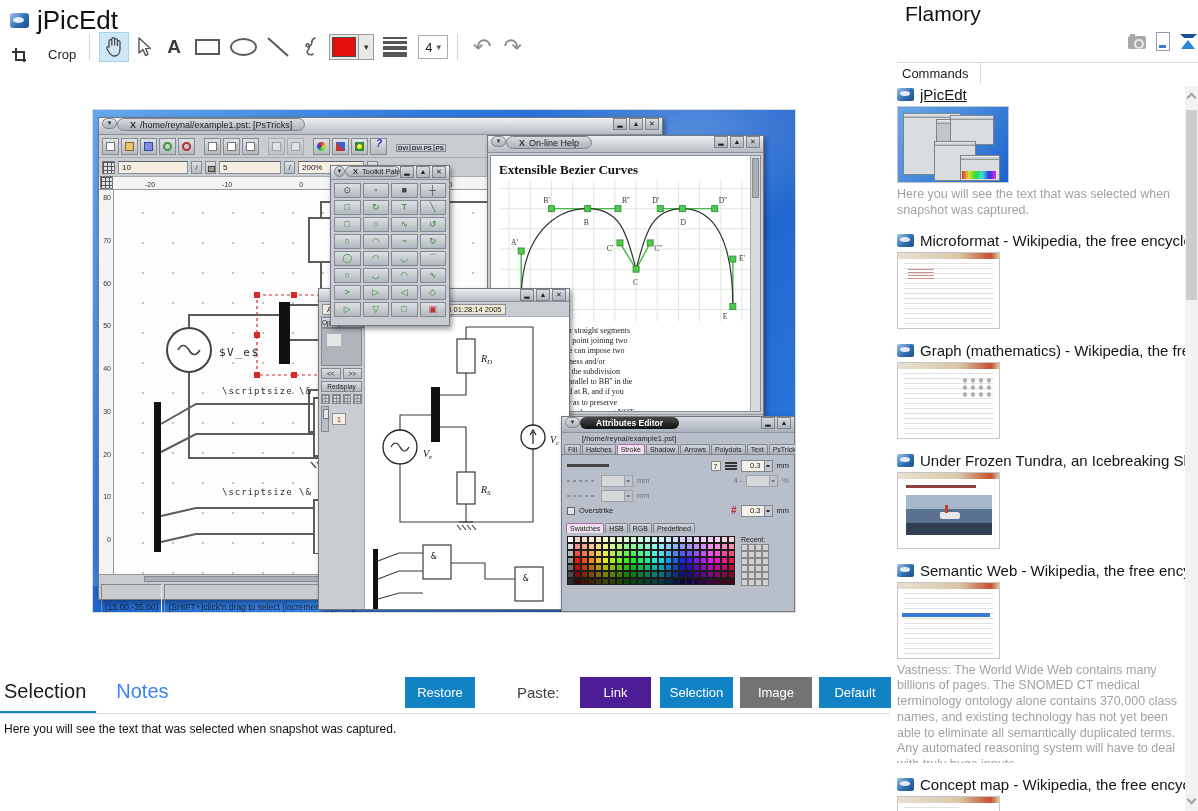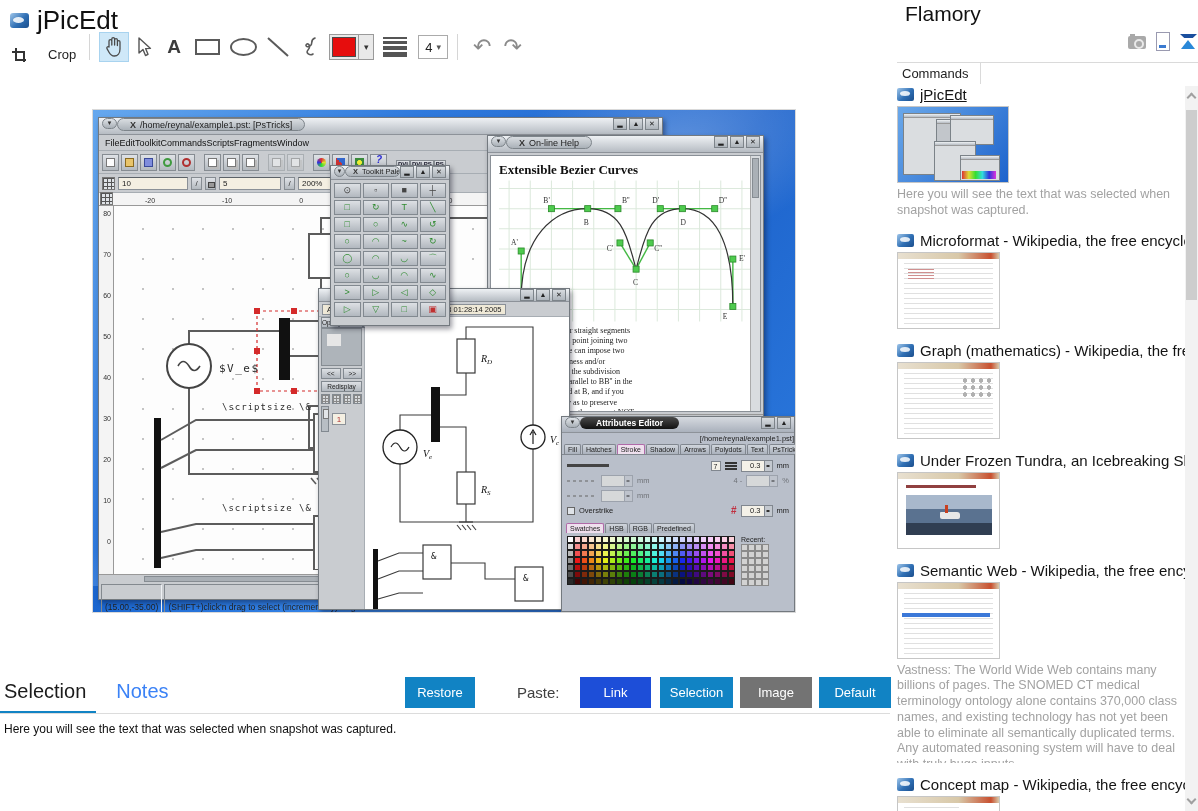--- a/index.html
+++ b/index.html
@@ -133,21 +133,21 @@
   .dvi-slider::after{content:"";position:absolute;left:1px;top:2px;width:4px;height:8px;background:#e2e5e8;border:1px solid #777}
   .dvi-page{width:14px;height:12px;background:#f4efe2;border:1px solid #8a9097;color:#b03030;font-size:8px;text-align:center;line-height:11px}
   .dvi-canvas{flex:1;background:#fff;position:relative;overflow:hidden}
   .dvi-lbl{font-family:"Liberation Serif",serif;font-style:italic;font-size:10px;fill:#111}
   .dvi-sub{font-size:7px}
 
   
   #attrw{left:468px;top:306px;width:234px;height:196px;z-index:4;background:#b9bfca}
   #attrw .tb{background:linear-gradient(#d6dae0,#aab1bc);height:16px}
   .attr-pill{background:linear-gradient(#4a4a4a,#111);border-radius:9px;color:#fff;font-size:8.5px;font-weight:700;padding:1px 16px;white-space:nowrap}
-  .attr-path{font-size:7.5px;color:#222;text-align:right;padding:1px 0 0}
+  .attr-path{font-size:7.5px;color:#222;text-align:left;padding:1px 20px 0}
   .attr-tabs{display:flex;gap:1px;padding:1px 2px 0;font-size:7px}
   .atab{background:linear-gradient(#d0d5dc,#aab1bc);border:1px solid #81878f;border-bottom:none;padding:1px 3px;color:#222;border-radius:2px 2px 0 0;white-space:nowrap}
   .atab.on{background:#efe0ee;border-color:#b06aa8}
   .attr-body{border-top:1px solid #81878f;padding:3px 5px;font-size:7.5px;color:#222}
   .arow{display:flex;align-items:center;gap:4px;height:15px}
   .arow.dim{opacity:.5}
   .linesample{width:42px;height:3px;background:#444}
   .dotsample{width:30px;height:2px;background:repeating-linear-gradient(90deg,#666 0 3px,transparent 3px 6px)}
   .spin{display:flex;align-items:center;border:1px solid #81878f;background:#f4f1e8;height:12px}
   .spin b{font-weight:400;font-size:7.5px;padding:0 3px;min-width:22px;text-align:right}
@@ -307,25 +307,20 @@
 
   <div class="w" id="mainw">
     <div class="tb">
       <span class="menu-oval">▼</span>
       <span class="tpill"><span class="xg">X</span><span>/home/reynal/example1.pst: [PsTricks]</span></span>
       <span class="wbtns">
           <span class="wb">▂</span>
           <span class="wb">▲</span>
           <span class="wb">✕</span>
         </span>
-    </div>
-    <div class="menubar">
-      <span><span class="mmenu">File</span><span class="mmenu">Edit</span><span class="mmenu">Toolkit</span><span class="mmenu">Commands</span><span class="mmenu">Scripts</span><span class="mmenu">Fragments</span><span class="mmenu">Window</span></span>
-      <span class="spring"></span>
-      <span>Help</span>
     </div>
     <div class="iconbar">
       <span class="ib doc">
           <i></i>
         </span>
       <span class="ib fold">
           <i></i>
         </span>
       <span class="ib disk">
           <i></i>
@@ -961,21 +956,21 @@
 
 <div id="bottom-panel">
   <div class="btabs">
     <span class="btab on">Selection</span>
     <span class="btab off">Notes</span>
   </div>
   <div class="tab-underline" id="tab-underline" style="background: rgb(17, 131, 196);"></div>
   <div class="tab-hairline"></div>
   <button class="bluebtn" style="left: 405px; width: 70px; background: rgb(17, 131, 196);">Restore</button>
   <span class="paste-lab">Paste:</span>
-  <button class="bluebtn" style="left: 580px; width: 71px; background: #1d4ed8;">Link</button>
+  <button class="bluebtn" style="left: 580px; width: 71px; background: #4c1d95;">Link</button>
   <button class="bluebtn" style="left: 660px; width: 73px; background: rgb(17, 131, 196);">Selection</button>
   <button class="bluebtn" style="left: 740px; width: 72px; background: #737373;">Image</button>
   <button class="bluebtn" style="left: 819px; width: 72px; background: rgb(17, 131, 196);">Default</button>
   <div class="sel-text">Here you will see the text that was selected when snapshot was captured.</div>
 </div>
 
 <div id="sidebar">
   <div class="fl-title">Flamory</div>
   <span class="cam"></span>
   <span class="pageico"></span>

